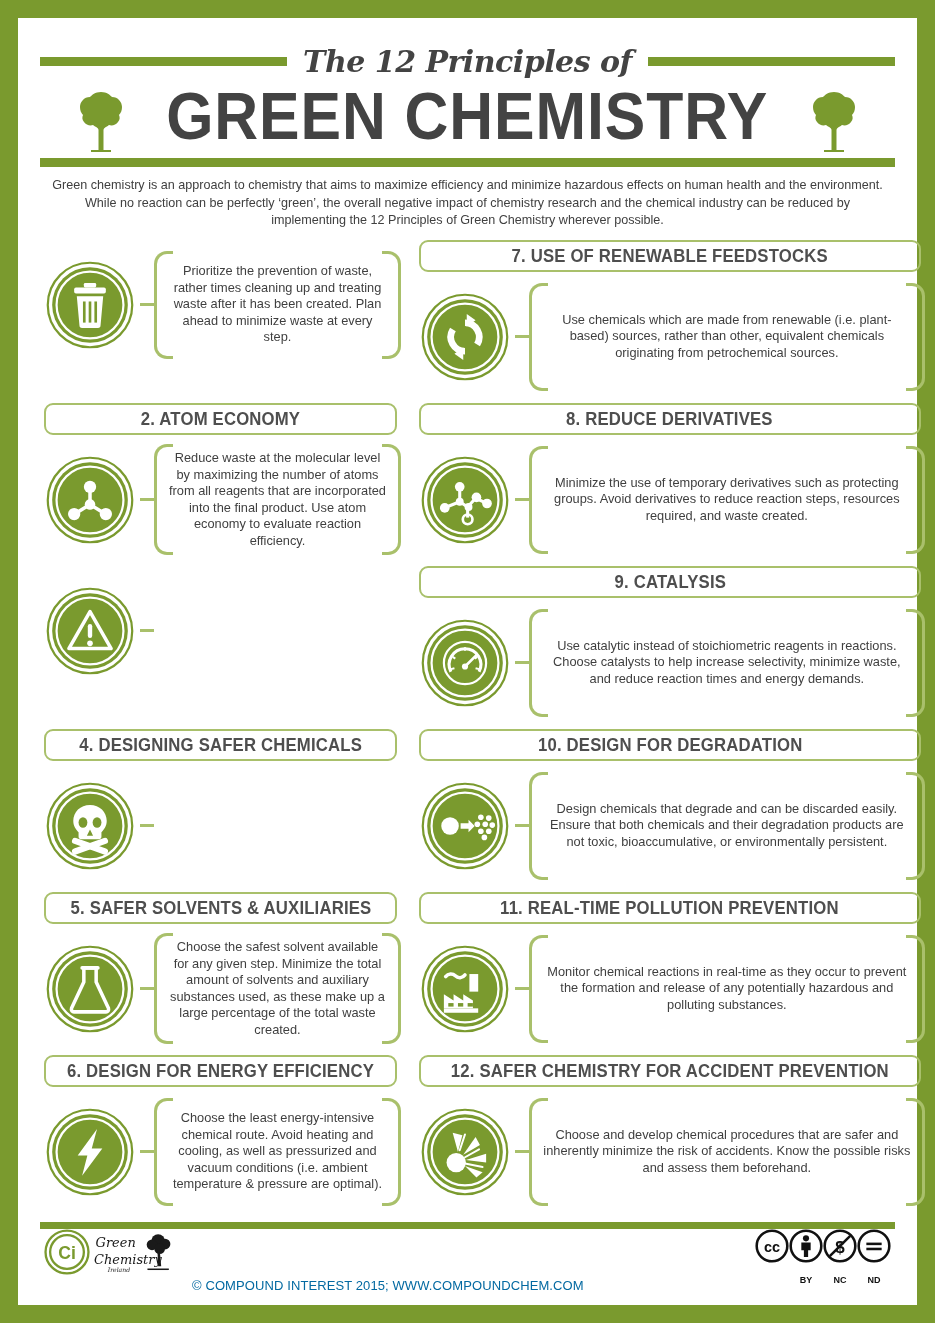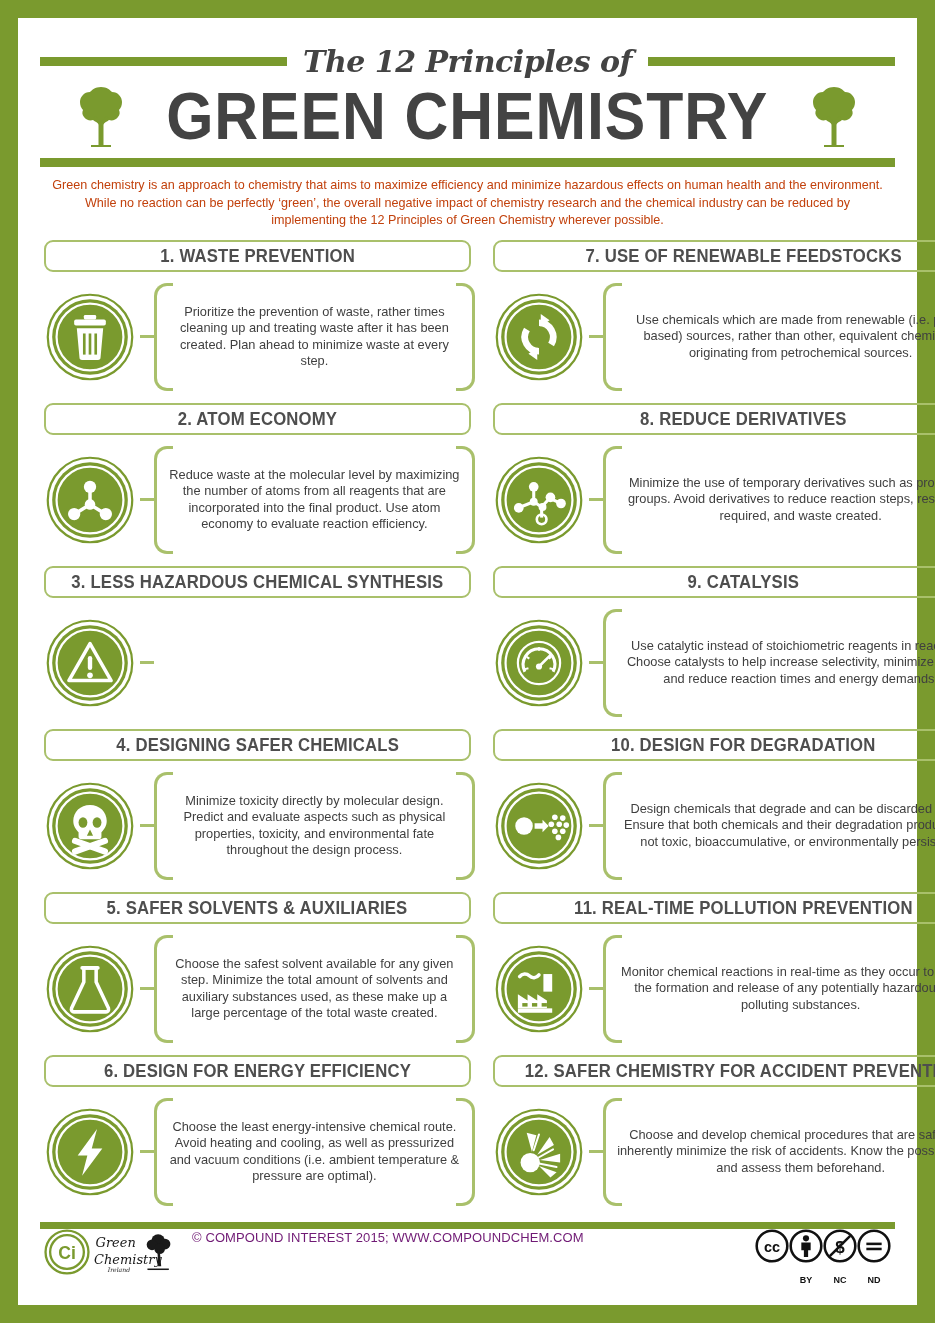--- a/index.html
+++ b/index.html
@@ -39,42 +39,42 @@
     font-style: italic;
     font-weight: bold;
     font-size: 30px;
     color: #434343;
     white-space: nowrap;
     letter-spacing: -0.5px;
     padding: 0 6px;
   }
   .mainrow {
     display: flex;
-    align-items: center;
+    align-items: flex-end;
     justify-content: center;
     gap: 14px;
     margin-top: 2px;
   }
   .bigtitle {
     font-family: "Liberation Sans", sans-serif;
     font-weight: bold;
     font-size: 66px;
     line-height: 72px;
     color: #434343;
     letter-spacing: 1px;
     transform: scaleX(0.92);
     white-space: nowrap;
   }
   .tree { width: 50px; height: 62px; flex: 0 0 auto; }
   .bottom-rule { height: 9px; background: #7a9a2e; margin-top: 6px; }
   .intro {
     text-align: center;
     font-size: 12.6px;
     line-height: 17.5px;
-    color: #c2410c;
+    color: #404040;
     padding: 10px 6px 8px 6px;
   }
 
   
   .grid {
     flex: 1 1 auto;
     display: grid;
     grid-template-columns: 1fr 1fr;
     column-gap: 14px;
     row-gap: 0px;
@@ -159,21 +159,21 @@
   .footer-rule { height: 7px; background: #7a9a2e; margin: 2px 0 0 0; }
   .footer {
     display: flex;
     align-items: flex-start;
     height: 62px;
     padding: 0 4px;
   }
   .ci-logo { flex: 0 0 auto; width: 46px; height: 46px; }
   .gc-logo { flex: 0 0 auto; width: 84px; height: 50px; margin-left: 4px; }
   .credit { flex: 1 1 auto; margin-left: 14px; }
-  .credit .l1 { font-size: 13px; color: #701a75; line-height: 18px; letter-spacing: 0.1px;}
+  .credit .l1 { font-size: 13px; color: #0369a1; line-height: 18px; letter-spacing: 0.1px; margin-top: 48px;}
   .credit .l2 { font-size: 13px; color: #3f3f3f; line-height: 18px; }
   .cc-badges { flex: 0 0 auto; display: flex; align-items: flex-start; }
   .cc-item { display: flex; flex-direction: column; align-items: center; }
   .cc-item svg { display: block; }
   .cc-lbl { font-size: 9px; font-weight: bold; color: #111; margin-top: 12px; line-height: 10px;}
 </style>
 </head>
 <body>
 
 <div class="page">
@@ -200,23 +200,20 @@
           <path fill="#7a9a2e" d="M15 60h20v2H15z"></path>
         </svg>
       </div>
       <div class="bottom-rule"></div>
       <div class="intro">Green chemistry is an approach to chemistry that aims to maximize efficiency and minimize hazardous effects on human health and the environment. While no reaction can be perfectly ‘green’, the overall negative impact of chemistry research and the chemical industry can be reduced by implementing the 12 Principles of Green Chemistry wherever possible.</div>
     </div>
 
     <div class="grid">
 
       <div class="principle">
-        <div class="p-header">
-          <span>1. WASTE PREVENTION</span>
-        </div>
         <div class="p-body">
           <div class="icon-wrap">
             <svg class="icon-circle" viewBox="0 0 100 100">
               <circle cx="50" cy="50" r="48" fill="none" stroke="#7a9a2e" stroke-width="2.5"></circle>
               <circle cx="50" cy="50" r="43" fill="#7a9a2e"></circle>
               <circle cx="50" cy="50" r="38" fill="none" stroke="#fff" stroke-width="2.5"></circle>
               <rect x="32" y="30" width="36" height="7" rx="2" fill="#fff"></rect>
               <rect x="43" y="25" width="14" height="5" rx="1.5" fill="#fff"></rect>
               <path fill="#fff" d="M35 40h30l-3 33a3 3 0 0 1-3 3H41a3 3 0 0 1-3-3z"></path>
               <rect x="42" y="46" width="3" height="24" fill="#7a9a2e"></rect>
@@ -310,23 +307,20 @@
             </svg>
           </div>
           <div class="connector"></div>
           <div class="desc">
             <p>Minimize the use of temporary derivatives such as protecting groups. Avoid derivatives to reduce reaction steps, resources required, and waste created.</p>
           </div>
         </div>
       </div>
 
       <div class="principle">
-        <div class="p-header">
-          <span>3. LESS HAZARDOUS CHEMICAL SYNTHESIS</span>
-        </div>
         <div class="p-body">
           <div class="icon-wrap">
             <svg class="icon-circle" viewBox="0 0 100 100">
               <circle cx="50" cy="50" r="48" fill="none" stroke="#7a9a2e" stroke-width="2.5"></circle>
               <circle cx="50" cy="50" r="43" fill="#7a9a2e"></circle>
               <circle cx="50" cy="50" r="38" fill="none" stroke="#fff" stroke-width="2.5"></circle>
               <path d="M50 28 L74 70 H26 Z" fill="none" stroke="#fff" stroke-width="4" stroke-linejoin="round"></path>
               <rect x="47.5" y="42" width="5" height="16" rx="2.5" fill="#fff"></rect>
               <circle cx="50" cy="64" r="3.2" fill="#fff"></circle>
             </svg>
@@ -379,23 +373,20 @@
               <ellipse cx="42" cy="46" rx="5" ry="6" fill="#7a9a2e"></ellipse>
               <ellipse cx="58" cy="46" rx="5" ry="6" fill="#7a9a2e"></ellipse>
               <path fill="#7a9a2e" d="M50 54l-3.5 7h7z"></path>
               <g stroke="#fff" stroke-width="7" stroke-linecap="round">
                 <line x1="33" y1="67" x2="67" y2="79"></line>
                 <line x1="67" y1="67" x2="33" y2="79"></line>
               </g>
             </svg>
           </div>
           <div class="connector"></div>
-          <div class="desc">
-            <p>Minimize toxicity directly by molecular design. Predict and evaluate aspects such as physical properties, toxicity, and environmental fate throughout the design process.</p>
-          </div>
         </div>
       </div>
 
       <div class="principle">
         <div class="p-header">
           <span>10. DESIGN FOR DEGRADATION</span>
         </div>
         <div class="p-body">
           <div class="icon-wrap">
             <svg class="icon-circle" viewBox="0 0 100 100">

